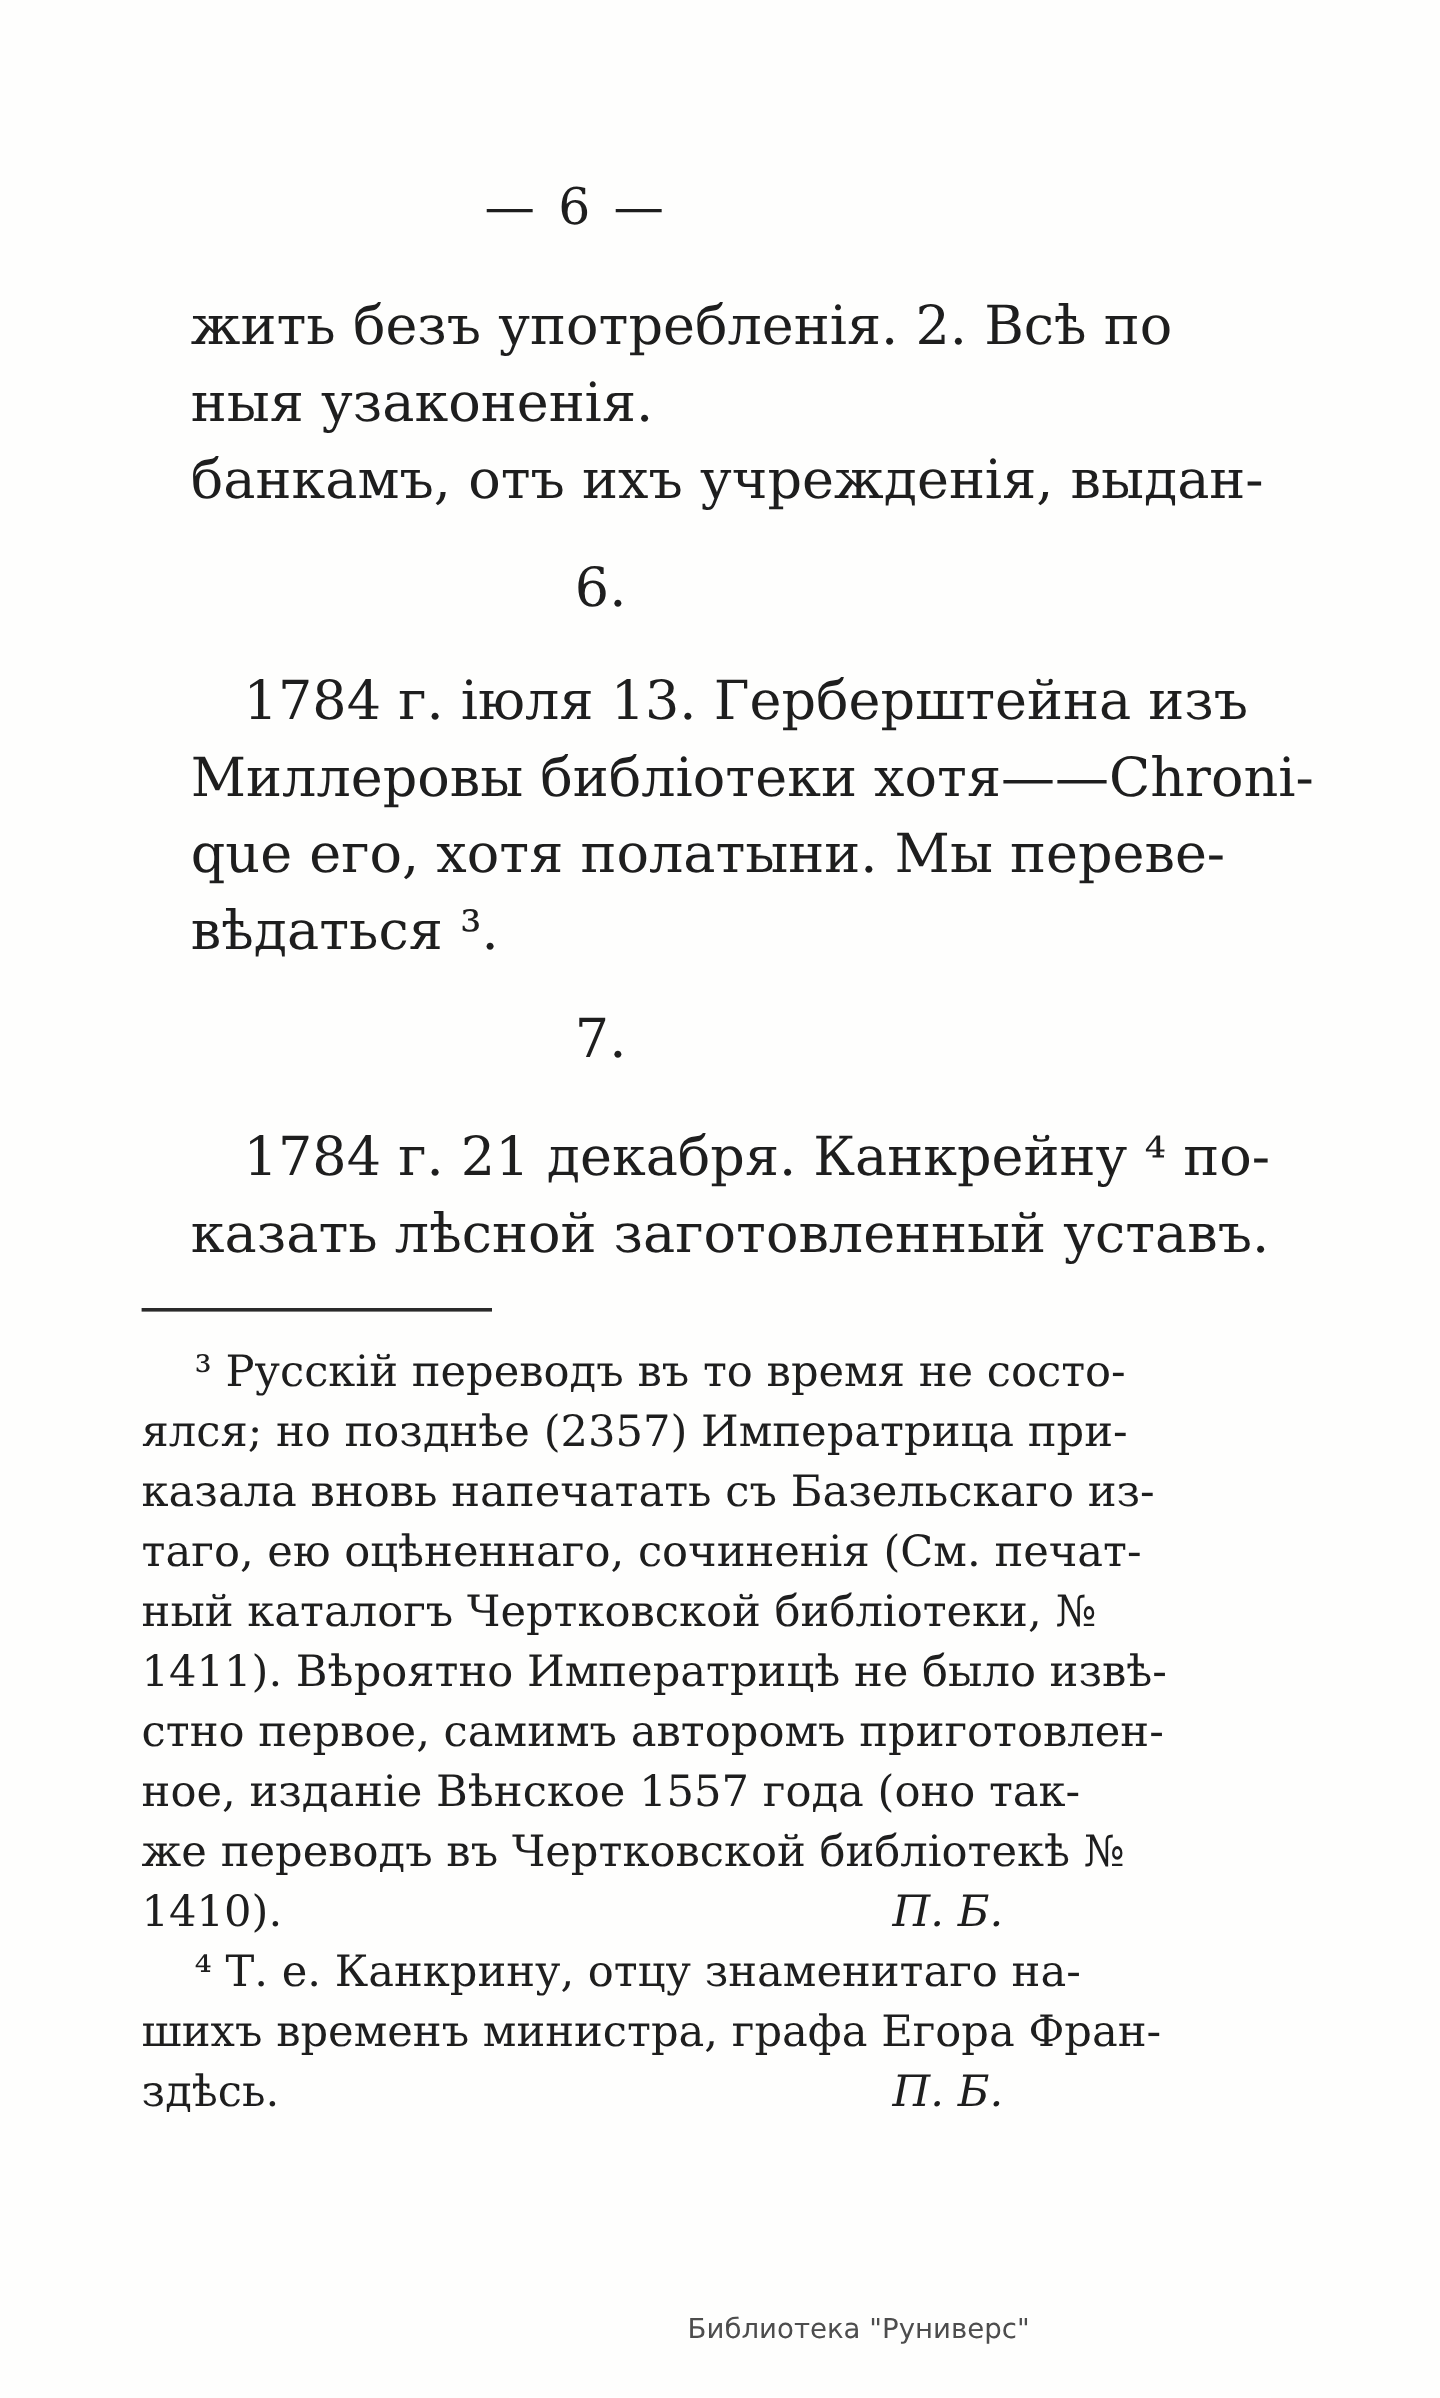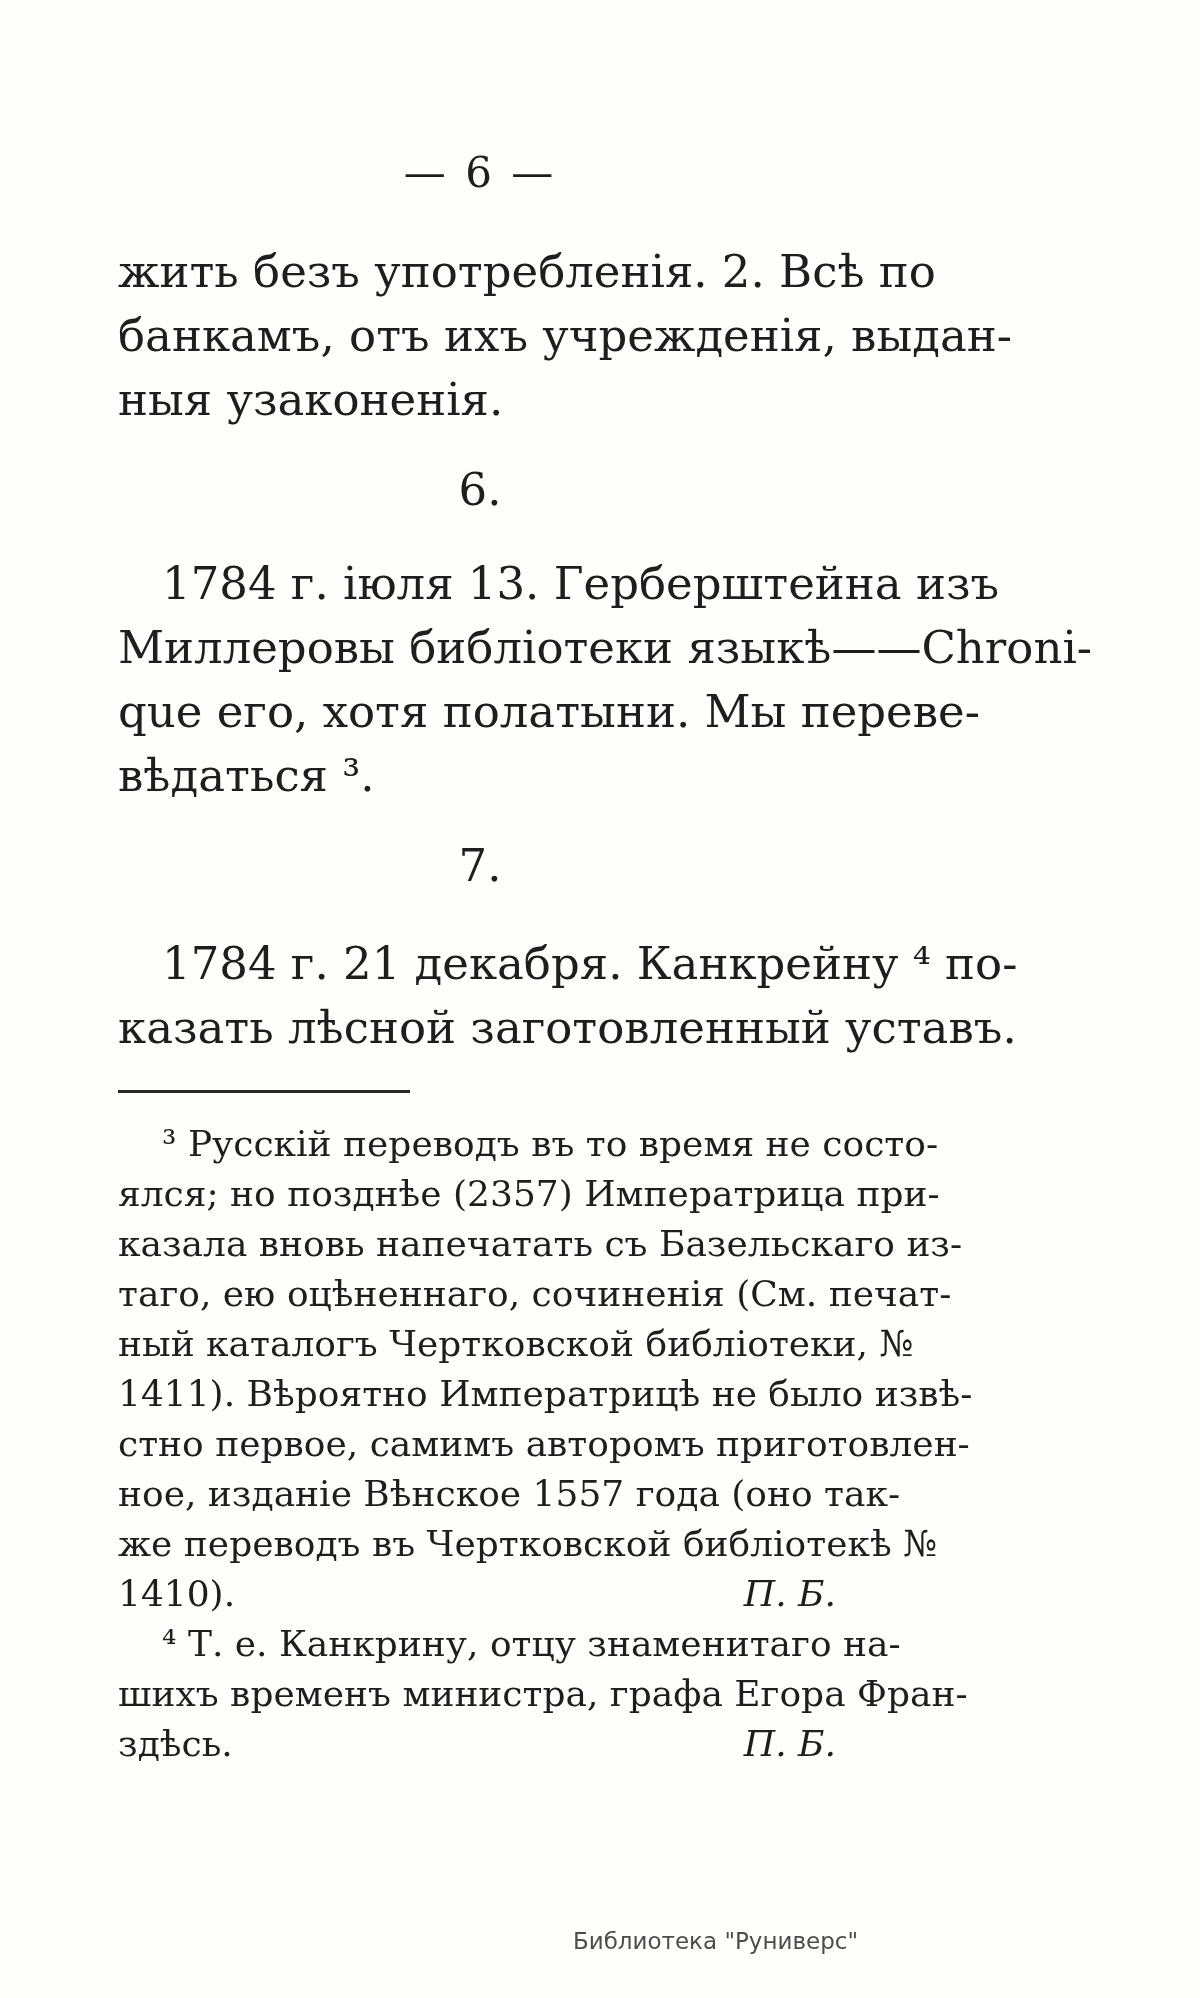--- a/index.html
+++ b/index.html
@@ -19,21 +19,21 @@
     top:148px;
     width:724px;
   }
   .pagenum {
     font-size:42px;
     line-height:50px;
     text-align:center;
     letter-spacing:3px;
     margin-bottom:42px;
   }
-  .main { font-size:45px; line-height:64px; }
+  .main { font-size:45px; line-height:64px;margin-left:41px; }
   .fn   { font-size:36px; line-height:50px; }
   .ln {
     display:block;
     text-align:justify;
     text-align-last:justify;
     white-space:nowrap;
   }
   .ln.end { text-align-last:left; }
   .ln.ind { padding-left:44px; }
   .sec-h {
@@ -70,29 +70,29 @@
 
 <div class="page">
   <div class="content">
 
     <div class="pagenum">— 6 —</div>
 
     <div class="main">
 
       <p>
         <span class="ln">жить безъ употребленія. 2. Всѣ по</span>
+        <span class="ln end">ныя узаконенія.</span>
         <span class="ln">банкамъ, отъ ихъ учрежденія, выдан-</span>
-        <span class="ln end">ныя узаконенія.</span>
       </p>
 
       <h2 class="sec-h">6.</h2>
 
       <p>
         <span class="ln ind">1784 г. іюля 13. Герберштейна изъ</span>
-        <span class="ln">Миллеровы библіотеки языкѣ——Chroni-</span>
+        <span class="ln">Миллеровы библіотеки хотя——Chroni-</span>
         <span class="ln">que его, хотя полатыни. Мы переве-</span>
         <span class="ln end">вѣдаться ³.</span>
       </p>
 
       <h2 class="sec-h">7.</h2>
 
       <p class="para7">
         <span class="ln ind">1784 г. 21 декабря. Канкрейну ⁴ по-</span>
         <span class="ln end">казать лѣсной заготовленный уставъ.</span>
       </p>

